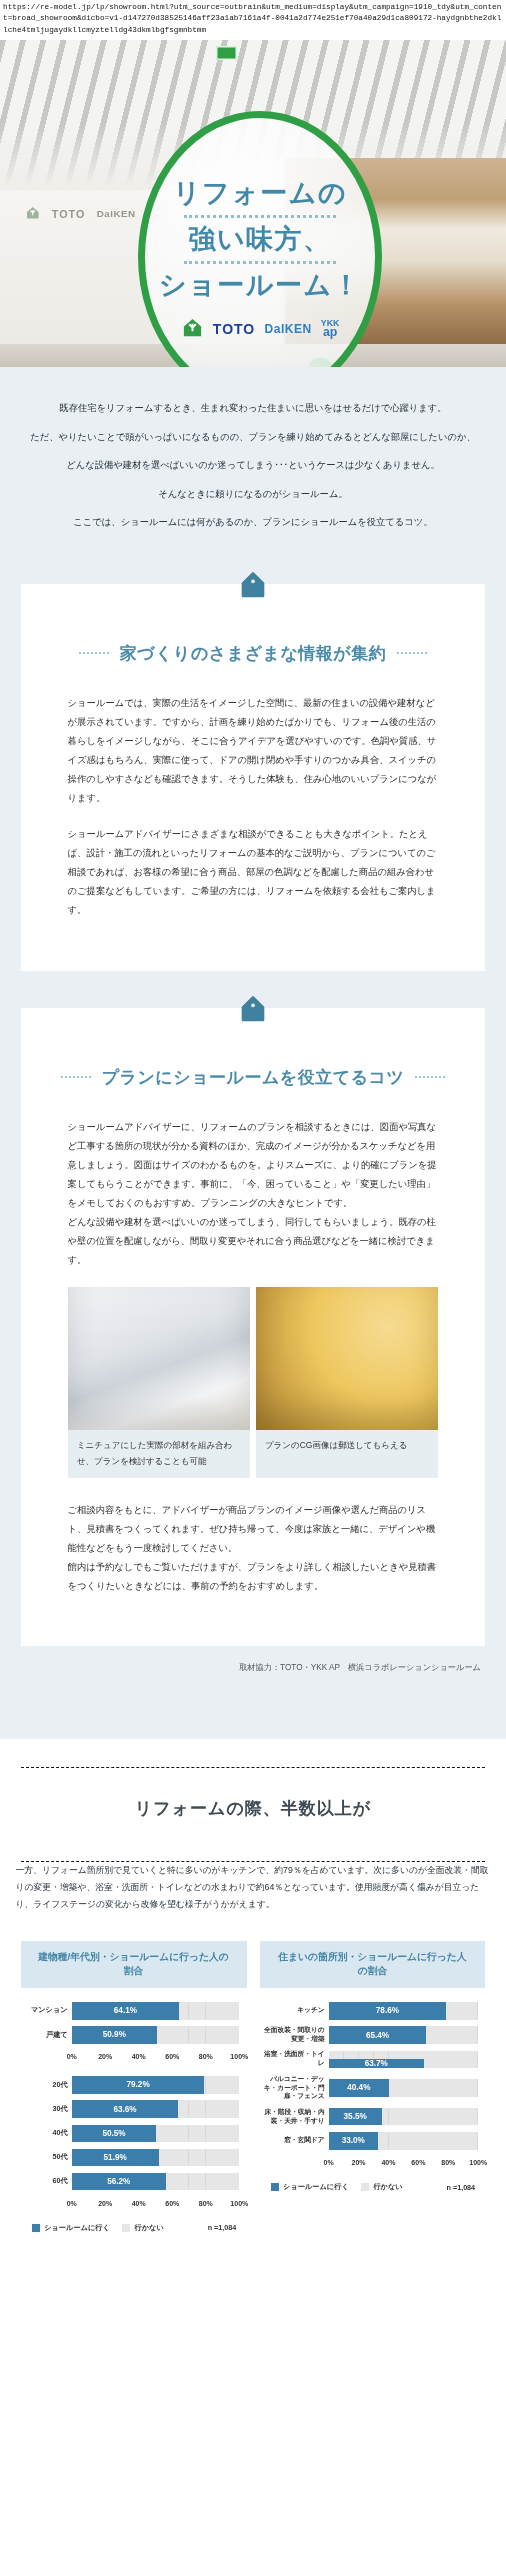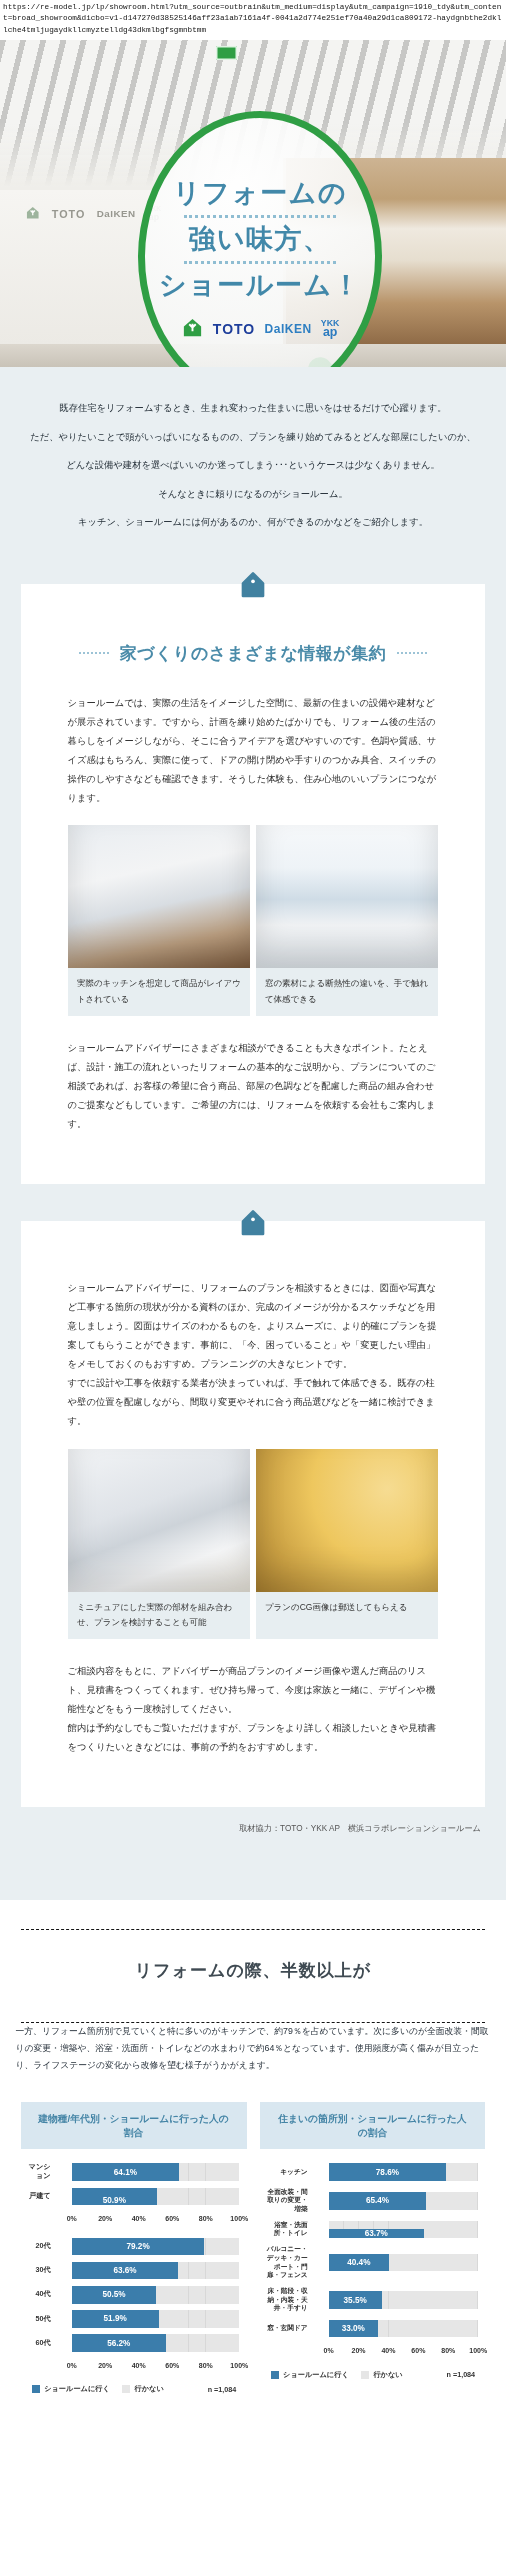--- a/index.html
+++ b/index.html
@@ -97,21 +97,21 @@
   .survey-para.p2{ margin-top:0; }
   .charts{ display:flex; gap:13px; margin:28px 20.6px 0; }
   .chart-card{ flex:1; background:#fff; }
   .chart-head{
     background:#d9e7f0; min-height:47px; display:flex; align-items:center; justify-content:center;
     text-align:center; color:#4585a6; font-weight:bold; font-size:9.8px; line-height:14px; padding:5.2px 14.4px;
   }
   .chart-body{ padding:14.4px 7.2px 10.3px 4.1px; }
   .plot{ margin-bottom:3.1px; }
   .bar-row{ display:flex; align-items:center; margin-bottom:6.7px; }
-  .bar-label{ width:47px; flex:none; text-align:right; padding-right:21px;
+  .bar-label{ width:47px; flex:none; text-align:right; padding-right:4px;
     font-size:7.2px; font-weight:bold; color:#333; line-height:8.8px; }
   .chart-1 .bar-label{ width:65px; font-size:6.7px; }
   .bar-track{ flex:1; height:17.5px; position:relative;
     background-image:repeating-linear-gradient(to right, transparent 0, transparent calc(10% - 0.5px), #d8d8d8 calc(10% - 0.5px), #d8d8d8 10%); }
   .bar-fill{ position:absolute; left:0; top:0; bottom:0; display:flex; align-items:center; justify-content:center; }
   .bar-value{ color:#fff; font-weight:bold; font-size:8.2px; white-space:nowrap; }
   .axis-row{ display:flex; margin:1px 0 13.4px; }
   .bar-label.spacer{ visibility:hidden; height:0.5px; }
   .axis{ flex:1; position:relative; height:12.4px; }
   .tick{ position:absolute; top:3.1px; transform:translateX(-50%); font-size:7px; color:#333; font-weight:bold; }
@@ -164,50 +164,41 @@
   </div>
   <div class="mag-handle"></div>
 </section>
 
 <div class="blue-zone">
   <section class="intro">
     <p>既存住宅をリフォームするとき、生まれ変わった住まいに思いをはせるだけで心躍ります。</p>
     <p>ただ、やりたいことで頭がいっぱいになるものの、プランを練り始めてみるとどんな部屋にしたいのか、</p>
     <p>どんな設備や建材を選べばいいのか迷ってしまう･･･というケースは少なくありません。</p>
     <p>そんなときに頼りになるのがショールーム。</p>
-    <p>キッチン、ショールームには何があるのか、何ができるのかなどをご紹介します。</p>
+    <p>ここでは、ショールームには何があるのか、プランにショールームを役立てるコツ。</p>
   </section>
 
   <section class="card">
     <span class="house-icon"><svg viewBox="0 0 24 24">
           <path d="M4.5 11.5 L12 4 L19.5 11.5 V21 H4.5 Z" fill="#4181a0" stroke="#4181a0" stroke-width="2" stroke-linejoin="round"></path>
           <circle cx="12" cy="10" r="1.4" fill="#fff"></circle>
         </svg></span>
     <h2 class="card-head">家づくりのさまざまな情報が集約</h2>
     <p class="body">ショールームでは、実際の生活をイメージした空間に、最新の住まいの設備や建材などが展示されています。ですから、計画を練り始めたばかりでも、リフォーム後の生活の暮らしをイメージしながら、そこに合うアイデアを選びやすいのです。色調や質感、サイズ感はもちろん、実際に使って、ドアの開け閉めや手すりのつかみ具合、スイッチの操作のしやすさなども確認できます。そうした体験も、住み心地のいいプランにつながります。</p>
-    <div class="photo-row">
-      <figure class="photo-col">
-        <div class="photo ph p11"></div>
-        <figcaption class="caption">実際のキッチンを想定して商品がレイアウトされている</figcaption>
-      </figure>
-      <figure class="photo-col">
-        <div class="photo ph p12"></div>
-        <figcaption class="caption">窓の素材による断熱性の違いを、手で触れて体感できる</figcaption>
-      </figure>
-    </div>
     <p class="body">ショールームアドバイザーにさまざまな相談ができることも大きなポイント。たとえば、設計・施工の流れといったリフォームの基本的なご説明から、プランについてのご相談であれば、お客様の希望に合う商品、部屋の色調などを配慮した商品の組み合わせのご提案などもしています。ご希望の方には、リフォームを依頼する会社もご案内します。</p>
   </section>
 
   <section class="card">
     <span class="house-icon"><svg viewBox="0 0 24 24">
           <path d="M4.5 11.5 L12 4 L19.5 11.5 V21 H4.5 Z" fill="#4181a0" stroke="#4181a0" stroke-width="2" stroke-linejoin="round"></path>
           <circle cx="12" cy="10" r="1.4" fill="#fff"></circle>
         </svg></span>
+    <h2 class="card-head">プランにショールームを役立てるコツ</h2>
     <p class="body">ショールームアドバイザーに、リフォームのプランを相談するときには、図面や写真など工事する箇所の現状が分かる資料のほか、完成のイメージが分かるスケッチなどを用意しましょう。図面はサイズのわかるものを。よりスムーズに、より的確にプランを提案してもらうことができます。事前に、「今、困っていること」や「変更したい理由」をメモしておくのもおすすめ。プランニングの大きなヒントです。</p>
-    <p class="body cont">すでに設計や工事を依頼する業者が決まっていれば、手で触れて体感できる。既存の柱や壁の位置を配慮しながら、間取り変更やそれに合う商品選びなどを一緒に検討できます。</p>
+    <p class="body cont">どんな設備や建材を選べばいいのか迷ってしまう、同行してもらいましょう。既存の柱や壁の位置を配慮しながら、間取り変更やそれに合う商品選びなどを一緒に検討できます。</p>
     <div class="photo-row">
       <figure class="photo-col">
         <div class="photo ph p21"></div>
         <figcaption class="caption">ミニチュアにした実際の部材を組み合わせ、プランを検討することも可能</figcaption>
       </figure>
       <figure class="photo-col">
         <div class="photo ph p22"></div>
         <figcaption class="caption">プランのCG画像は郵送してもらえる</figcaption>
       </figure>
     </div>
@@ -233,21 +224,21 @@
               <div class="bar-label">マンション</div>
               <div class="bar-track" style="background-color: rgb(230, 230, 230);">
                 <div class="bar-fill" style="width: 64.1%; background-color: rgb(59, 125, 171);">
                   <span class="bar-value">64.1%</span>
                 </div>
               </div>
             </div>
             <div class="bar-row">
               <div class="bar-label">戸建て</div>
               <div class="bar-track" style="background-color: rgb(230, 230, 230);">
-                <div class="bar-fill" style="width: 50.9%; background-color: rgb(59, 125, 171); align-items: flex-end;">
+                <div class="bar-fill" style="width: 50.9%; background-color: rgb(59, 125, 171);">
                   <span class="bar-value">50.9%</span>
                 </div>
               </div>
             </div>
           </div>
           <div class="axis-row">
             <div class="bar-label spacer"></div>
             <div class="axis">
               <span class="tick" style="left: 0%;">0%</span>
               <span class="tick" style="left: 20%;">20%</span>

